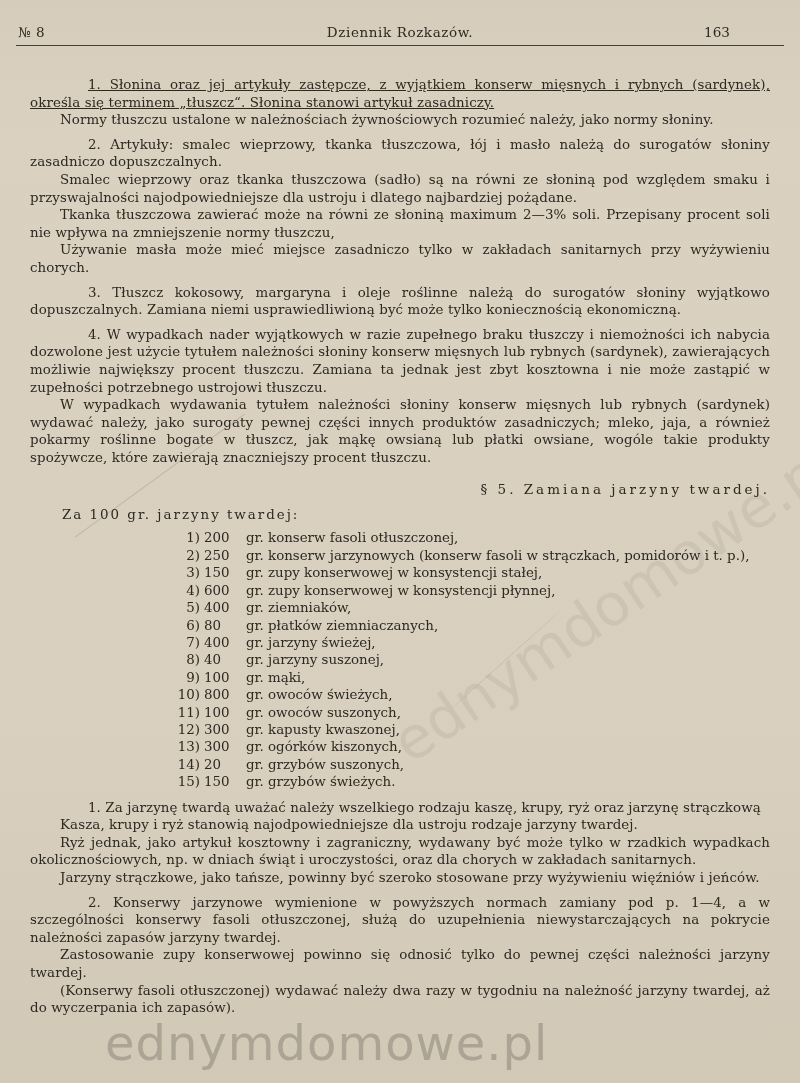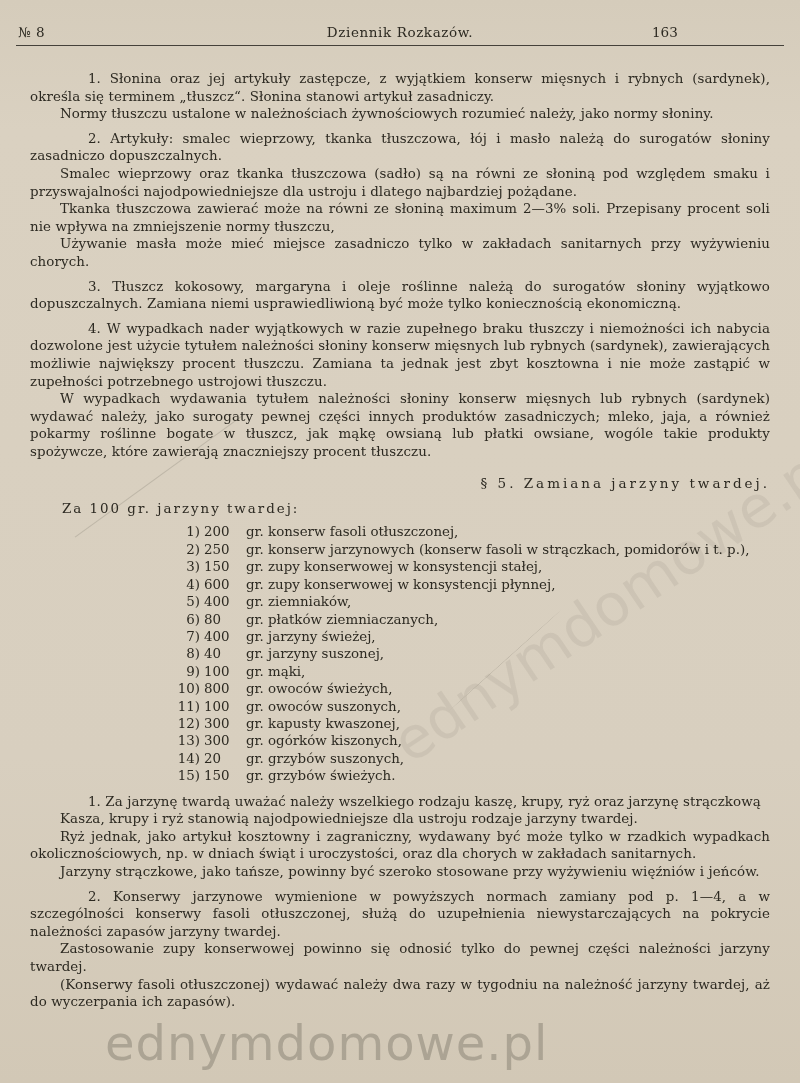--- a/index.html
+++ b/index.html
@@ -13,29 +13,29 @@
     color:#2c2921;
     overflow:hidden;
   }
   .header {
     display:flex; align-items:baseline;
     padding:24px 18px 3px 18px;
     font-size:13.5px;
   }
   .issue   { width:130px; letter-spacing:0.5px; }
   .title   { flex:1; text-align:center; letter-spacing:0.6px; }
-  .pagenum { width:130px; text-align:left; }
+  .pagenum { width:130px; text-align:center; }
   .rule { margin:2px 16px 0 16px; border-top:1.7px solid #45413a; }
   .body { padding:20px 30px 0 30px; position:relative; z-index:2; }
   .para {
     margin:0; font-size:13.4px; line-height:17.6px;
     text-align:justify; text-indent:30px; letter-spacing:0.1px;
   }
   .num-para { text-indent:58px; margin-top:7px; }
-  .body .para:first-child { margin-top:4px; }
+  .body .para:first-child { margin-top:10px;text-decoration:underline; }
   .section-heading {
     margin:15px 0 10px 0; text-align:right;
     font-size:13.5px; font-weight:normal; letter-spacing:3px;
   }
   .list-intro {
     margin:0 0 7px 0; font-size:13.4px;
     letter-spacing:2px; text-indent:32px;
   }
   .list { margin:0 0 8px 142px; font-size:13.4px; line-height:17.4px; }
   .list-row { display:flex; }

